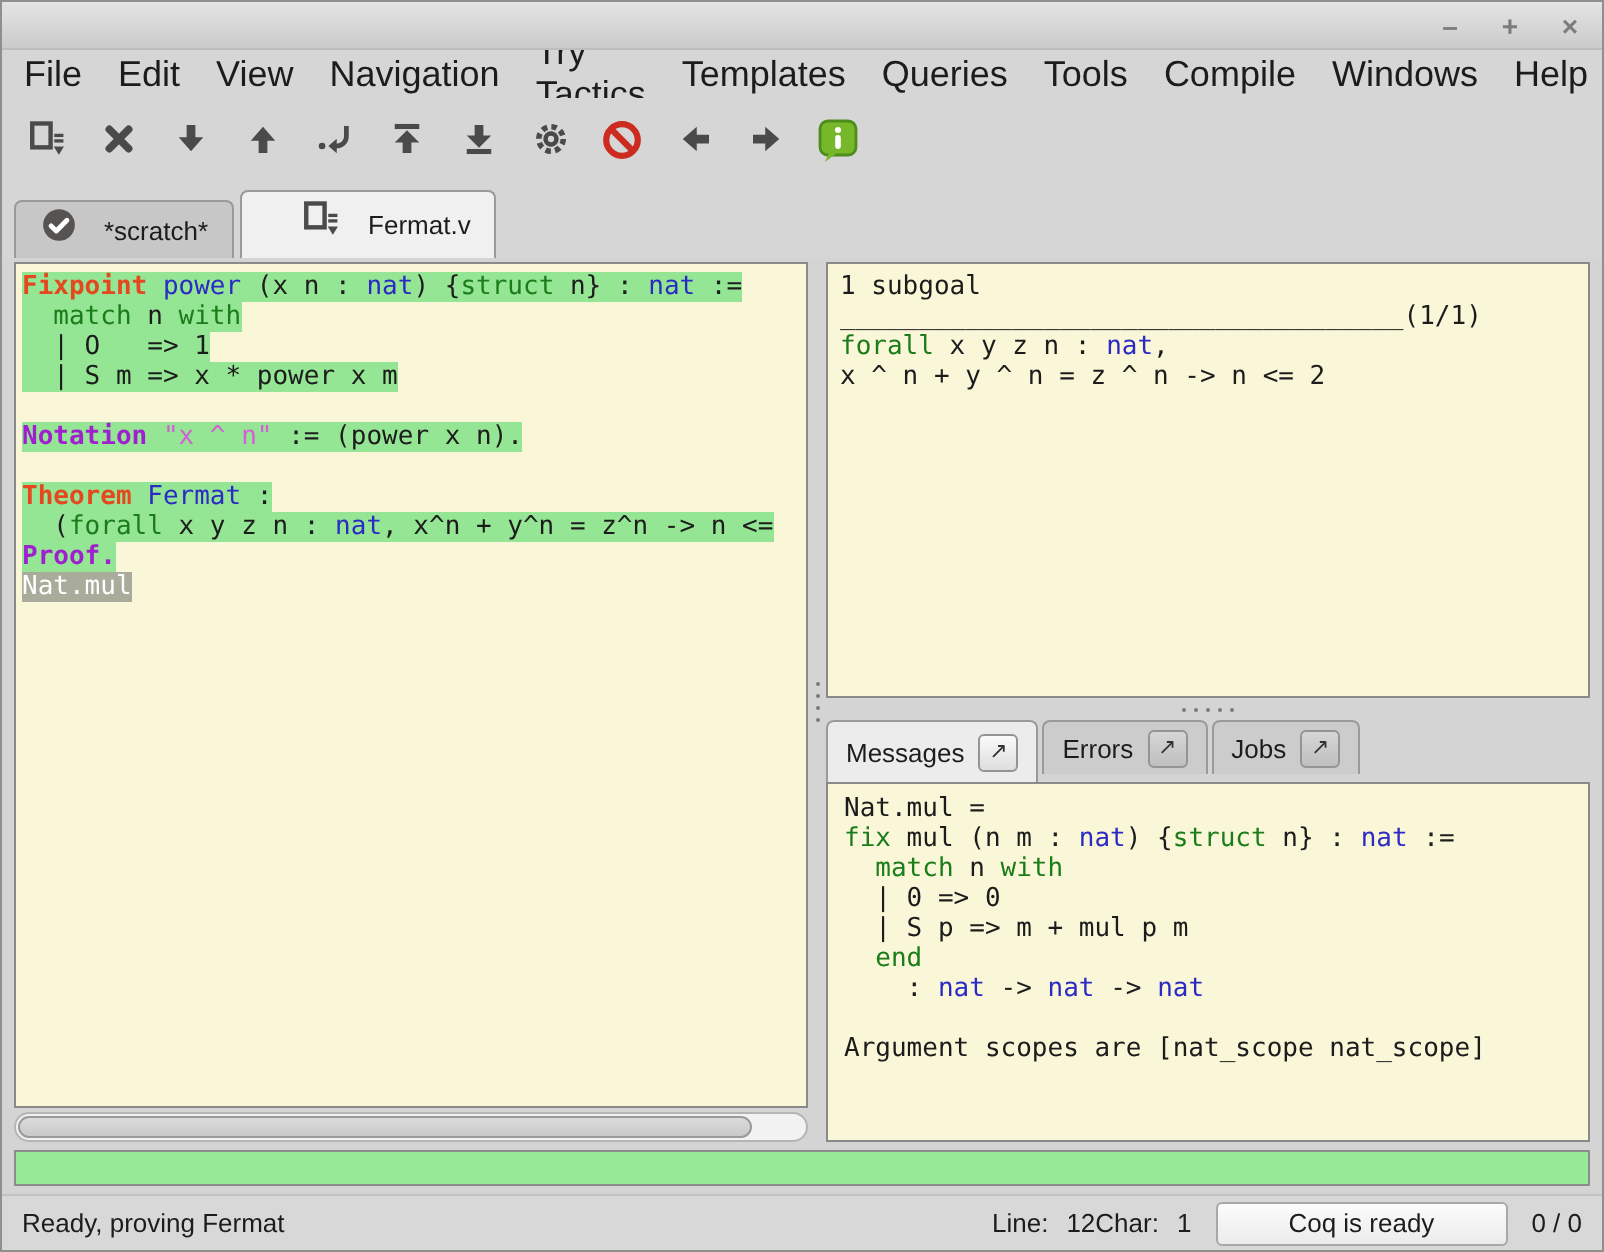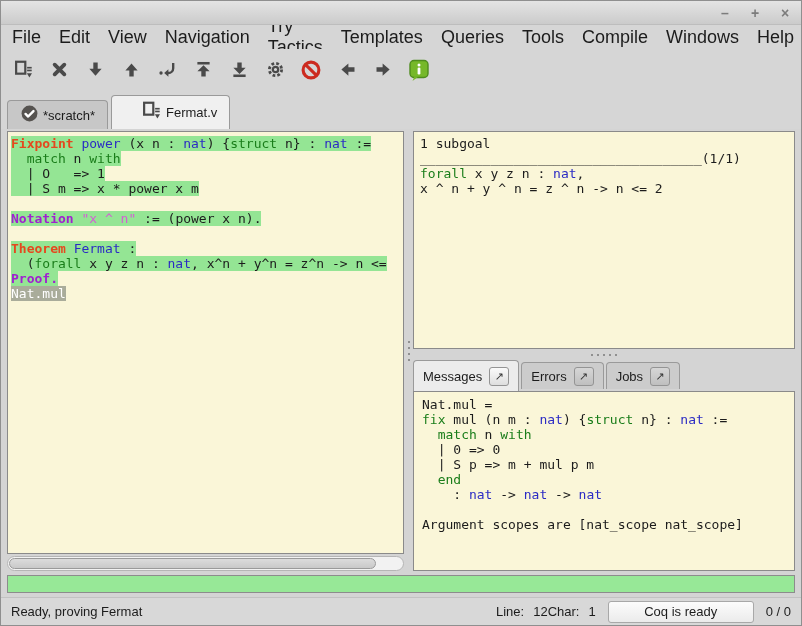--- a/index.html
+++ b/index.html
@@ -21,40 +21,40 @@
   
   .menubar{height:24px;flex:none;display:flex;align-items:center;padding-left:2px;background:#d6d6d6;}
   .menu-item{font-size:18px;color:#1c1c1c;padding:14px 9px;}
 
   
   .toolbar{height:44px;flex:none;display:flex;align-items:center;padding-left:4px;background:#d6d6d6;}
   .tool-btn{width:36px;height:34px;display:flex;align-items:center;justify-content:center;border:none;background:transparent;}
 
   
   .tabbar{height:36px;flex:none;display:flex;align-items:flex-end;padding-left:6px;background:#d6d6d6;}
-  .file-tab{display:flex;align-items:center;gap:4px;height:29px;padding:0 12px;border:1px solid #9a9a9a;border-bottom:none;border-radius:4px 4px 0 0;background:#c7c7c7;margin-right:3px;}
+  .file-tab{display:flex;align-items:center;gap:13px;height:29px;padding:0 12px;border:1px solid #9a9a9a;border-bottom:none;border-radius:4px 4px 0 0;background:#c7c7c7;margin-right:3px;}
   .file-tab.active{height:34px;background:#f0f0f0;padding-left:28px;}
   .file-tab .label{font-size:13px;color:#1c1c1c;}
 
   
   .main{flex:1;display:flex;padding:2px 6px 0 6px;background:#d4d4d4;min-height:0;}
   .pane{border:1px solid #8a8a8a;background:var(--editor-bg);overflow:hidden;}
   .left-col{flex:none;width:397px;display:flex;flex-direction:column;min-height:0;}
   .editor{flex:1;padding:4px 2px 8px 3px;overflow:hidden;}
   .hscroll{flex:none;height:15px;margin-top:2px;border:1px solid #b5b5b5;background:#f2f2f2;border-radius:8px;position:relative;}
   .hscroll .thumb{position:absolute;left:1px;top:1px;bottom:1px;width:93%;background:linear-gradient(#dcdcdc,#c9c9c9);border:1px solid #9a9a9a;border-radius:7px;}
   .vsplit{flex:none;width:9px;display:flex;flex-direction:column;align-items:center;justify-content:center;gap:4px;}
   .vsplit i,.hsplit i{width:2px;height:2px;border-radius:50%;background:#7a7a7a;display:block;}
   .right-col{flex:1;display:flex;flex-direction:column;min-height:0;}
   .goal-pane{flex:none;height:218px;padding:4px 0 0 6px;}
   .hsplit{flex:none;height:11px;display:flex;align-items:center;justify-content:center;gap:4px;}
 
   
   .notebook{flex:1;display:flex;flex-direction:column;min-height:0;}
-  .msg-tabs{flex:none;height:31px;display:flex;align-items:center;}
+  .msg-tabs{flex:none;height:31px;display:flex;align-items:flex-start;}
   .msg-tab{display:flex;align-items:center;gap:7px;height:27px;padding:0 9px;border:1px solid #9a9a9a;border-bottom:none;border-radius:4px 4px 0 0;background:#cccccc;margin-right:2px;}
   .msg-tab.active{height:31px;background:#ececec;}
   .msg-tab .label{font-size:13px;color:#1c1c1c;}
   .detach-btn{width:20px;height:19px;font-size:11px;line-height:17px;text-align:center;color:#333;background:linear-gradient(#fafafa,#dedede);border:1px solid #949494;border-radius:3px;}
   .msg-tab:not(.active) .detach-btn{background:linear-gradient(#d6d6d6,#bfbfbf);}
   .msg-content{flex:1;padding:5px 0 0 8px;}
 
   
   .code-line{font-family:"DejaVu Sans Mono",monospace;font-size:13px;line-height:15px;min-height:15px;white-space:pre;}
   .hl{display:inline;}

